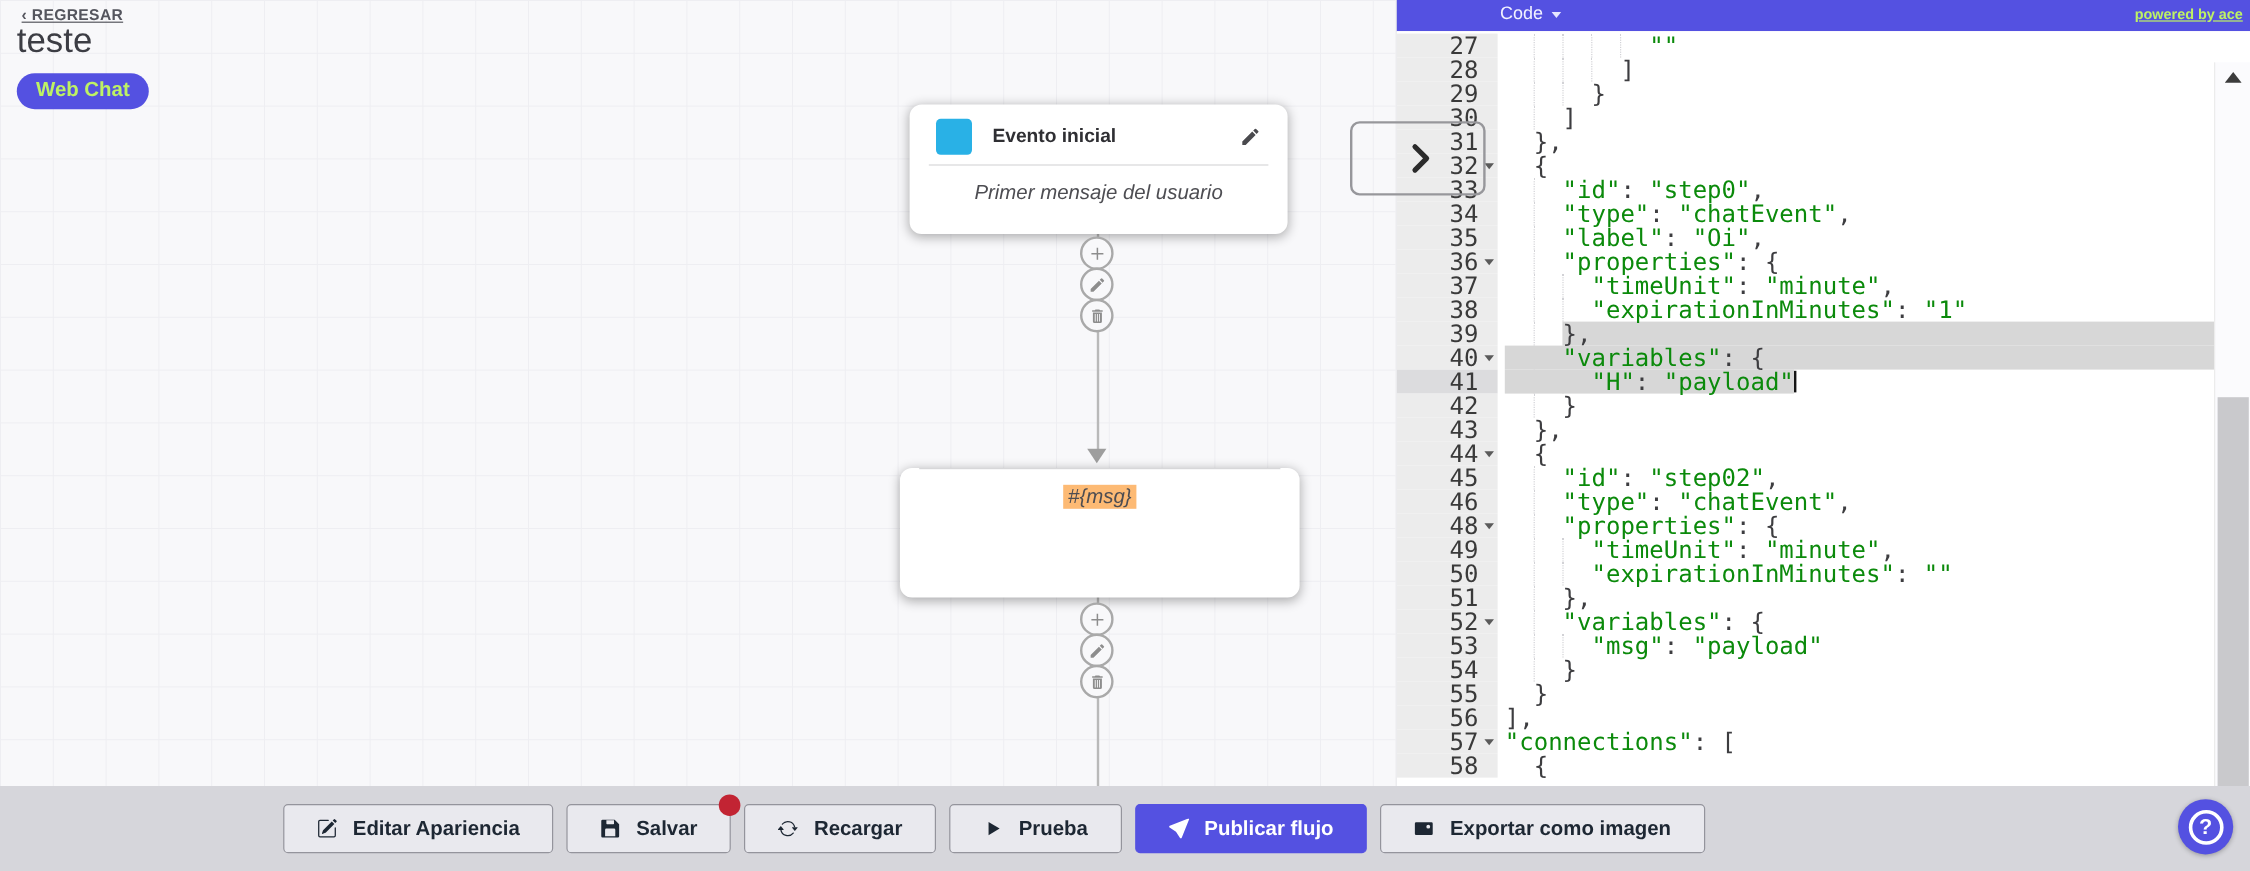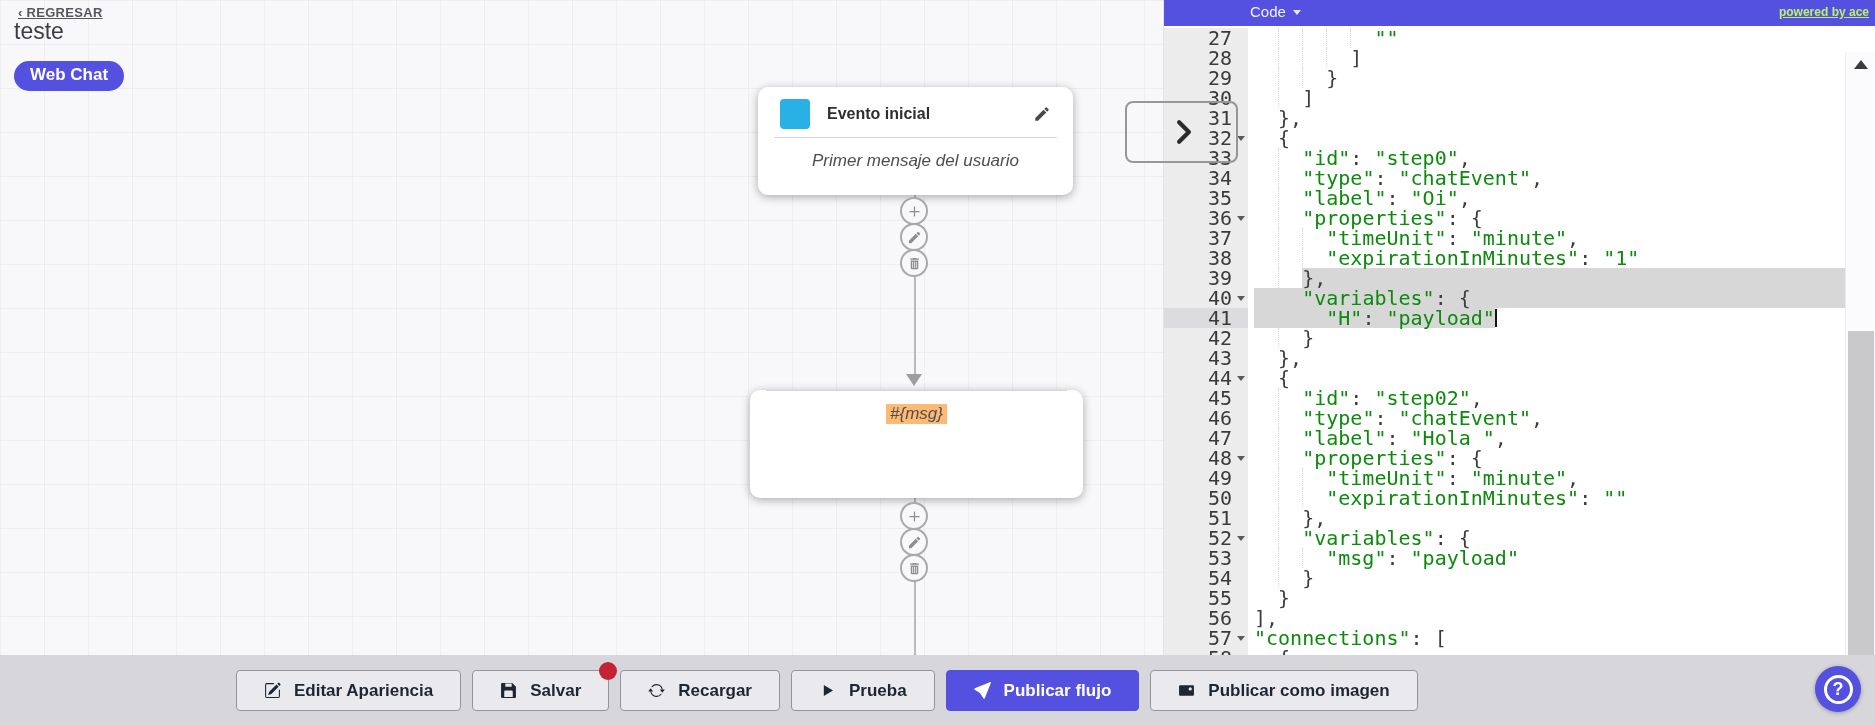--- a/index.html
+++ b/index.html
@@ -14,22 +14,22 @@
   .app{position:relative;width:1875px;height:726px;overflow:hidden;background:#fff}
 
   
   .canvas{position:absolute;left:0;top:0;width:1163px;height:655px;
     background-color:#f8f8fa;
     background-image:linear-gradient(#eeeef2 1px,transparent 1px),
                      linear-gradient(90deg,#eeeef2 1px,transparent 1px);
     background-size:44px 44px;}
   .back-link{position:absolute;left:18px;top:5px;font-size:13px;font-weight:700;color:#55565e;
     text-decoration:underline;letter-spacing:.3px;cursor:pointer}
-  .page-title{position:absolute;left:14px;top:18px;font-size:23px;font-weight:500;color:#3c3d44}
-  .channel-badge{position:absolute;left:14px;top:61px;background:var(--accent);color:#ffffff;
+  .page-title{position:absolute;left:14px;top:18px;font-size:29px;font-weight:500;color:#3c3d44}
+  .channel-badge{position:absolute;left:14px;top:61px;background:var(--accent);color:#bef264;
     font-weight:700;font-size:17px;padding:4px 16px 6px;border-radius:16px}
 
   
   .flow-line{position:absolute;left:914px;width:2px;background:#b9b9b9}
   .flow-line.l1{top:195px;height:182px}
   .flow-line.l2{top:496px;height:159px}
   .arrowhead{position:absolute;left:906px;top:374px;width:0;height:0;
     border-left:8px solid transparent;border-right:8px solid transparent;border-top:12px solid #9e9e9e}
 
   
@@ -208,21 +208,20 @@
           <div class="code-row"><div class="gutter-cell">37</div><div class="code-content"><span class="iguide" style="left: calc(2ch + 6px);"></span><span class="iguide" style="left: calc(4ch + 6px);"></span><span class="tok-p">      </span><span class="tok-s">"timeUnit"</span><span class="tok-p">: </span><span class="tok-s">"minute"</span><span class="tok-p">,</span></div></div>
           <div class="code-row"><div class="gutter-cell">38</div><div class="code-content"><span class="iguide" style="left: calc(2ch + 6px);"></span><span class="iguide" style="left: calc(4ch + 6px);"></span><span class="tok-p">      </span><span class="tok-s">"expirationInMinutes"</span><span class="tok-p">: </span><span class="tok-s">"1"</span></div></div>
           <div class="code-row"><div class="gutter-cell">39</div><div class="code-content"><span class="iguide" style="left: calc(2ch + 6px);"></span><span class="sel-band" style="left: calc(4ch + 6px); right: 0px;"></span><span class="tok-p">    },</span></div></div>
           <div class="code-row"><div class="gutter-cell">40<span class="fold-caret"></span></div><div class="code-content"><span class="iguide" style="left: calc(2ch + 6px);"></span><span class="sel-band" style="left: calc(0ch + 6px); right: 0px;"></span><span class="tok-p">    </span><span class="tok-s">"variables"</span><span class="tok-p">: {</span></div></div>
           <div class="code-row"><div class="gutter-cell active">41</div><div class="code-content"><span class="iguide" style="left: calc(2ch + 6px);"></span><span class="iguide" style="left: calc(4ch + 6px);"></span><span class="sel-band" style="left: calc(0ch + 6px); width: 20ch;"></span><span class="tok-p">      </span><span class="tok-s">"H"</span><span class="tok-p">: </span><span class="tok-s">"payload"</span><span class="caret-bar" style="left: calc(20ch + 6px);"></span></div></div>
           <div class="code-row"><div class="gutter-cell">42</div><div class="code-content"><span class="iguide" style="left: calc(2ch + 6px);"></span><span class="tok-p">    }</span></div></div>
           <div class="code-row"><div class="gutter-cell">43</div><div class="code-content"><span class="tok-p">  },</span></div></div>
           <div class="code-row"><div class="gutter-cell">44<span class="fold-caret"></span></div><div class="code-content"><span class="tok-p">  {</span></div></div>
           <div class="code-row"><div class="gutter-cell">45</div><div class="code-content"><span class="iguide" style="left: calc(2ch + 6px);"></span><span class="tok-p">    </span><span class="tok-s">"id"</span><span class="tok-p">: </span><span class="tok-s">"step02"</span><span class="tok-p">,</span></div></div>
           <div class="code-row"><div class="gutter-cell">46</div><div class="code-content"><span class="iguide" style="left: calc(2ch + 6px);"></span><span class="tok-p">    </span><span class="tok-s">"type"</span><span class="tok-p">: </span><span class="tok-s">"chatEvent"</span><span class="tok-p">,</span></div></div>
-          <div class="code-row"><div class="gutter-cell">47</div><div class="code-content"><span class="iguide" style="left: calc(2ch + 6px);"></span><span class="tok-p">    </span><span class="tok-s">"label"</span><span class="tok-p">: </span><span class="tok-s">"Hola "</span><span class="tok-p">,</span></div></div>
           <div class="code-row"><div class="gutter-cell">48<span class="fold-caret"></span></div><div class="code-content"><span class="iguide" style="left: calc(2ch + 6px);"></span><span class="tok-p">    </span><span class="tok-s">"properties"</span><span class="tok-p">: {</span></div></div>
           <div class="code-row"><div class="gutter-cell">49</div><div class="code-content"><span class="iguide" style="left: calc(2ch + 6px);"></span><span class="iguide" style="left: calc(4ch + 6px);"></span><span class="tok-p">      </span><span class="tok-s">"timeUnit"</span><span class="tok-p">: </span><span class="tok-s">"minute"</span><span class="tok-p">,</span></div></div>
           <div class="code-row"><div class="gutter-cell">50</div><div class="code-content"><span class="iguide" style="left: calc(2ch + 6px);"></span><span class="iguide" style="left: calc(4ch + 6px);"></span><span class="tok-p">      </span><span class="tok-s">"expirationInMinutes"</span><span class="tok-p">: </span><span class="tok-s">""</span></div></div>
           <div class="code-row"><div class="gutter-cell">51</div><div class="code-content"><span class="iguide" style="left: calc(2ch + 6px);"></span><span class="tok-p">    },</span></div></div>
           <div class="code-row"><div class="gutter-cell">52<span class="fold-caret"></span></div><div class="code-content"><span class="iguide" style="left: calc(2ch + 6px);"></span><span class="tok-p">    </span><span class="tok-s">"variables"</span><span class="tok-p">: {</span></div></div>
           <div class="code-row"><div class="gutter-cell">53</div><div class="code-content"><span class="iguide" style="left: calc(2ch + 6px);"></span><span class="iguide" style="left: calc(4ch + 6px);"></span><span class="tok-p">      </span><span class="tok-s">"msg"</span><span class="tok-p">: </span><span class="tok-s">"payload"</span></div></div>
           <div class="code-row"><div class="gutter-cell">54</div><div class="code-content"><span class="iguide" style="left: calc(2ch + 6px);"></span><span class="tok-p">    }</span></div></div>
           <div class="code-row"><div class="gutter-cell">55</div><div class="code-content"><span class="tok-p">  }</span></div></div>
           <div class="code-row"><div class="gutter-cell">56</div><div class="code-content"><span class="tok-p">],</span></div></div>
           <div class="code-row"><div class="gutter-cell">57<span class="fold-caret"></span></div><div class="code-content"><span class="tok-s">"connections"</span><span class="tok-p">: [</span></div></div>
@@ -278,21 +277,21 @@
           </svg>
         </span>
         <span>Publicar flujo</span>
       </button>
       <button class="tbtn">
         <span style="display: flex;">
           <svg viewBox="0 0 16 16">
             <path d="M14 3a1 1 0 0 1 1 1v8a1 1 0 0 1-1 1H2a1 1 0 0 1-1-1V4a1 1 0 0 1 1-1h12zm-2.5 2a1.5 1.5 0 1 0 0 3 1.5 1.5 0 0 0 0-3zM2 12l3.5-4.5 2.5 3 2-2.5L14 12H2z"></path>
           </svg>
         </span>
-        <span>Publicar como imagen</span>
+        <span>Exportar como imagen</span>
       </button>
     </div>
 
   <div class="help-fab">
     <div class="help-ring">?</div>
   </div>
 
 </div>
 
 </body></html>

